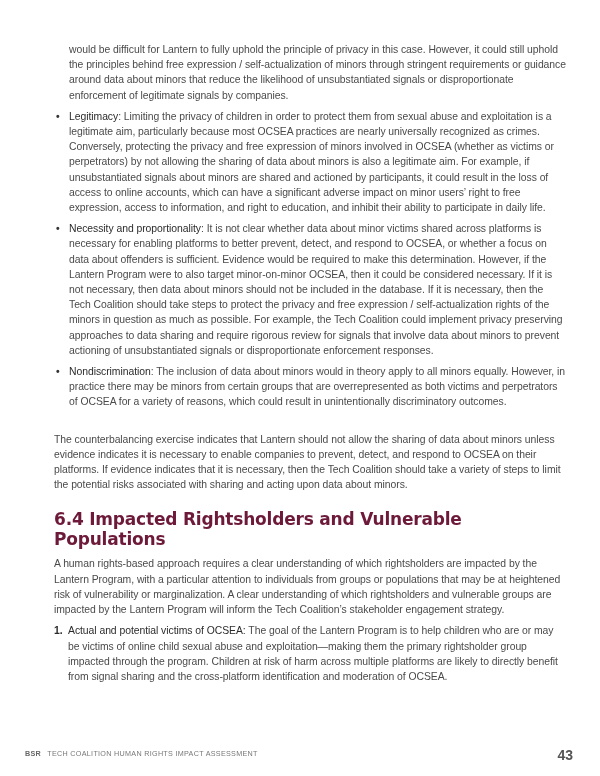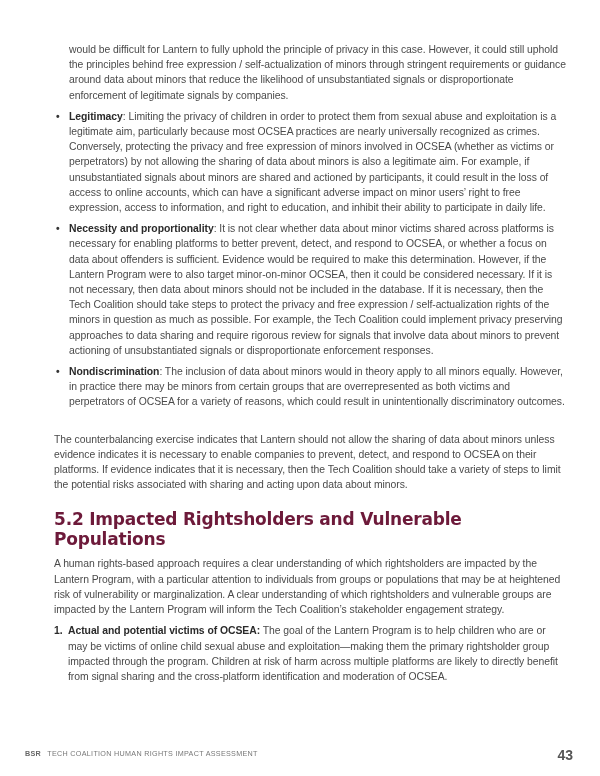--- a/index.html
+++ b/index.html
@@ -8,21 +8,21 @@
       font-family: "Liberation Sans", sans-serif;
       color: #4a4a4a;
     }
     .page { position: absolute; left: 0; top: 0; width: 600px; height: 592px; }
     .content { position: absolute; left: 54px; top: 42px; width: 512px; }
     p, li { font-size: 10.4px; line-height: 15.2px; margin: 0; letter-spacing: -0.05px; }
     .indent { padding-left: 15px; }
     ul.bullets { list-style: none; margin: 6px 0 0 0; padding: 0; }
     ul.bullets li { position: relative; padding-left: 15px; margin-bottom: 6px; }
     ul.bullets li .bullet { position: absolute; left: 2px; top: 0; color: #333; font-weight: bold; }
-    .term { font-weight: bold; color: #2b2b2b; }
+    .term { font-weight: normal; color: #2b2b2b; }
     p.body { margin-top: 22px; }
     h2 {
       font-family: "DejaVu Sans", sans-serif;
       font-size: 17px; font-weight: bold; color: #6d1a3a;
       margin: 17px 0 7px 0; letter-spacing: -0.2px; line-height: 20px;
     }
     ol.numbered { list-style: none; margin: 6px 0 0 0; padding: 0; }
     ol.numbered li { position: relative; padding-left: 14px; }
     ol.numbered li .num { position: absolute; left: 0; top: 0; font-weight: bold; color: #2b2b2b; }
     .footer {
@@ -50,21 +50,21 @@
         <span class="term">Necessity and proportionality</span><span>: It is not clear whether data about minor victims shared across platforms is necessary for enabling platforms to better prevent, detect, and respond to OCSEA, or whether a focus on data about offenders is sufficient. Evidence would be required to make this determination. However, if the Lantern Program were to also target minor-on-minor OCSEA, then it could be considered necessary. If it is not necessary, then data about minors should not be included in the database. If it is necessary, then the Tech Coalition should take steps to protect the privacy and free expression / self-actualization rights of the minors in question as much as possible. For example, the Tech Coalition could implement privacy preserving approaches to data sharing and require rigorous review for signals that involve data about minors to prevent actioning of unsubstantiated signals or disproportionate enforcement responses.</span>
       </li>
       <li>
         <span class="bullet">•</span>
         <span class="term">Nondiscrimination</span><span>: The inclusion of data about minors would in theory apply to all minors equally. However, in practice there may be minors from certain groups that are overrepresented as both victims and perpetrators of OCSEA for a variety of reasons, which could result in unintentionally discriminatory outcomes.</span>
       </li>
     </ul>
 
     <p class="body">The counterbalancing exercise indicates that Lantern should not allow the sharing of data about minors unless evidence indicates it is necessary to enable companies to prevent, detect, and respond to OCSEA on their platforms. If evidence indicates that it is necessary, then the Tech Coalition should take a variety of steps to limit the potential risks associated with sharing and acting upon data about minors.</p>
 
-    <h2>5.2 Impacted Rightsholders and Vulnerable Populations</h2>
+    <h2>6.4 Impacted Rightsholders and Vulnerable Populations</h2>
 
     <p>A human rights-based approach requires a clear understanding of which rightsholders are impacted by the Lantern Program, with a particular attention to individuals from groups or populations that may be at heightened risk of vulnerability or marginalization. A clear understanding of which rightsholders and vulnerable groups are impacted by the Lantern Program will inform the Tech Coalition’s stakeholder engagement strategy.</p>
 
     <ol class="numbered">
       <li>
         <span class="num">1.</span>
         <span class="term">Actual and potential victims of OCSEA:</span><span> The goal of the Lantern Program is to help children who are or may be victims of online child sexual abuse and exploitation—making them the primary rightsholder group impacted through the program. Children at risk of harm across multiple platforms are likely to directly benefit from signal sharing and the cross-platform identification and moderation of OCSEA.</span>
       </li>
     </ol>
   </div>

